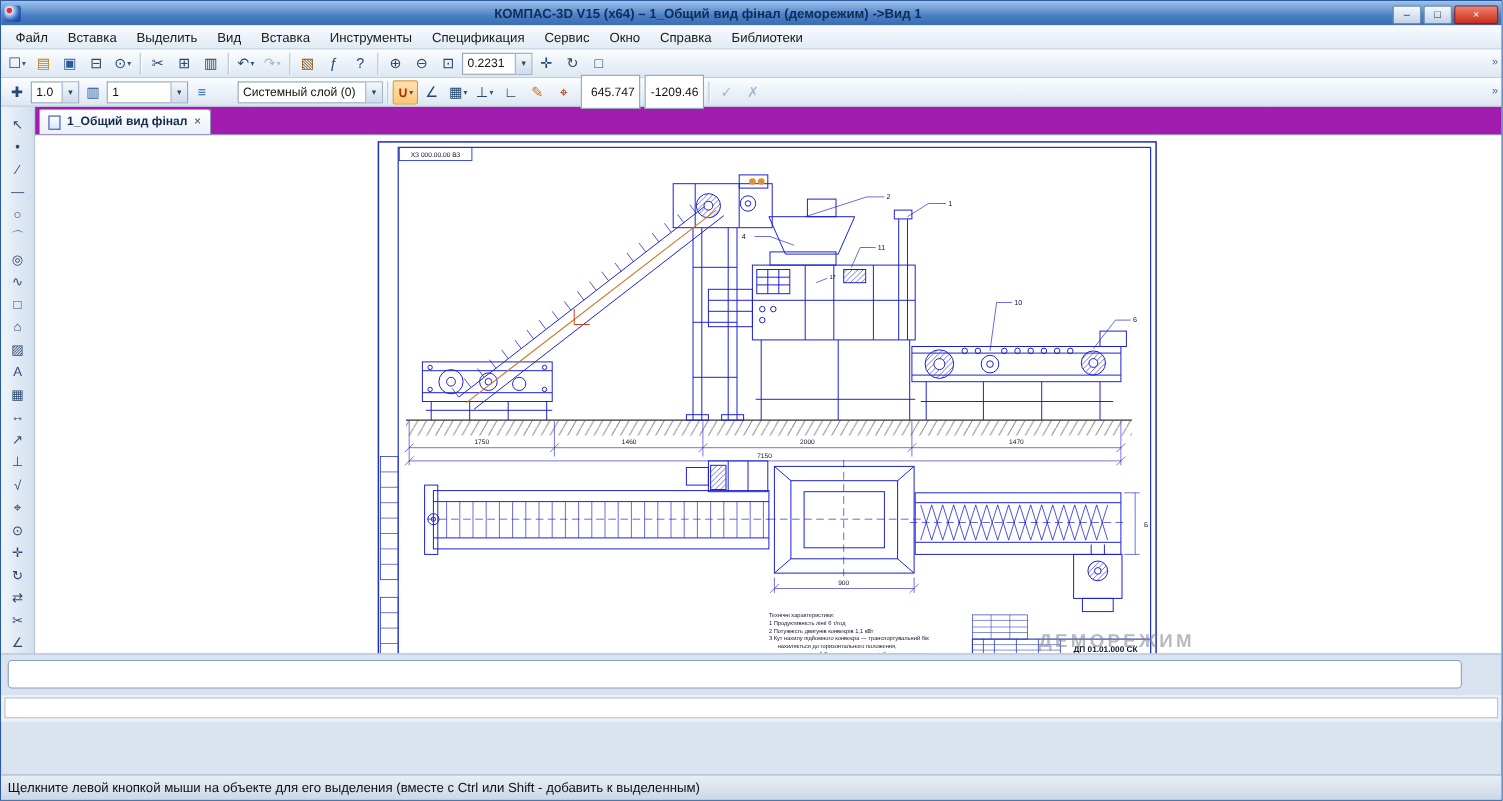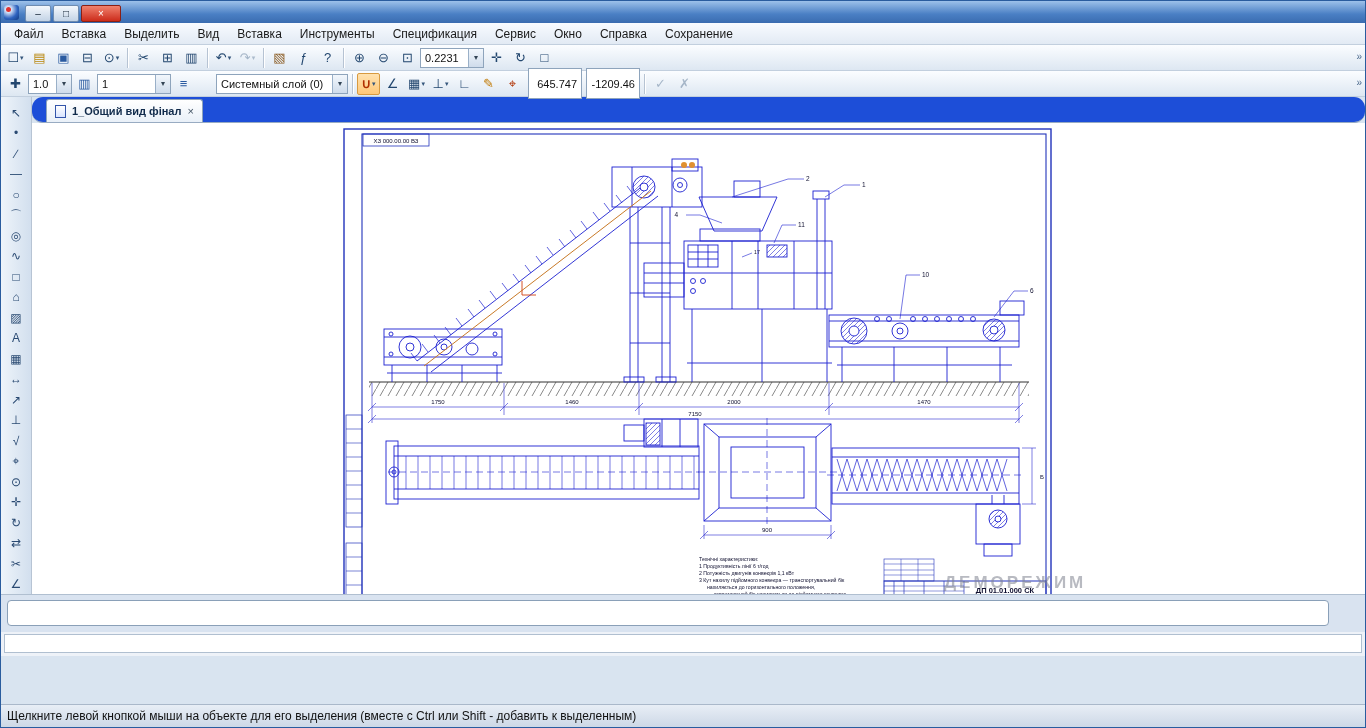--- a/index.html
+++ b/index.html
@@ -26,21 +26,21 @@
 .combo{height:20px;background:#fff;border:1px solid #8ea4bc;display:inline-flex;align-items:center;font-size:11px;padding-left:4px;color:#111;}
 .combo .cval{flex:1;white-space:nowrap;overflow:hidden;}
 .combo .arrow{width:15px;height:18px;margin-left:3px;background:linear-gradient(#f2f7fc,#cfdceb);border-left:1px solid #9ab0c8;font-size:8px;display:flex;align-items:center;justify-content:center;color:#345;}
 .coord-field{width:54px;height:31px;background:#fff;border:1px solid #8ea4bc;font-size:11px;color:#111;display:inline-flex;align-items:center;justify-content:flex-end;padding-right:4px;margin-left:3px;}
 .overflow{position:absolute;right:3px;top:6px;font-size:10px;color:#4a6document;color:#4a688c;}
 
 .main{flex:1;display:flex;min-height:0;}
 .leftbar{width:31px;background:linear-gradient(90deg,#eef4fa,#d2dfee);border-right:1px solid #b7c4d4;display:flex;flex-direction:column;align-items:center;padding-top:6px;gap:1px;flex:0 0 auto;}
 .lt-btn{width:25px;height:20px;font-size:12px;color:#2a4a72;display:flex;align-items:center;justify-content:center;border-radius:2px;}
 .rightcol{flex:1;display:flex;flex-direction:column;min-width:0;}
-.tabstrip{height:26px;background:#1d4ed8;display:flex;align-items:flex-end;padding-left:14px;border-bottom:1px solid #98abc2;flex:0 0 auto;border-radius:11px;}
+.tabstrip{height:26px;background:#a21caf;display:flex;align-items:flex-end;padding-left:3px;border-bottom:1px solid #98abc2;flex:0 0 auto;}
 .tab{height:23px;background:linear-gradient(#ffffff,#e9f0f8);border:1px solid #8ea4bc;border-bottom:none;border-radius:3px 3px 0 0;display:flex;align-items:center;padding:0 8px;font-size:11px;font-weight:bold;color:#102a4a;gap:6px;}
 .doc-icon{width:11px;height:13px;border:1px solid #3355aa;background:linear-gradient(#fff,#d9e4ff);display:inline-block;}
 .tab .close{font-weight:normal;color:#456;font-size:11px;}
 .canvas{flex:1;position:relative;background:#fff;overflow:hidden;}
 .canvas svg{position:absolute;left:0;top:0;}
 svg text{font-family:"Liberation Sans",sans-serif;fill:#101030;}
 .t5{font-size:5.2px;}  .t6{font-size:6px;}  .t65{font-size:6.5px;} .t75{font-size:7.5px;font-weight:bold;}
 
 .wm-big{position:absolute;left:912px;top:450px;font-size:17px;font-weight:bold;letter-spacing:3px;color:rgba(125,130,142,.55);white-space:nowrap;}
 .wm-small{position:absolute;left:916px;top:476px;font-size:13px;color:rgba(125,130,142,.85);white-space:nowrap;}
@@ -49,37 +49,38 @@
 .panelA .propbar{position:absolute;left:6px;right:36px;top:5px;height:26px;background:#fff;border:1px solid #8aa0b8;border-radius:4px;}
 .panelB{height:24px;background:#eef2f8;position:relative;flex:0 0 auto;}
 .panelB .msgbar{position:absolute;left:3px;right:3px;top:2px;height:19px;background:#fff;border:1px solid #b0bfd0;}
 .statusbar{height:23px;background:linear-gradient(#e8eef6,#cdd8e6);border-top:1px solid #aab8ca;font-size:12px;color:#111;display:flex;align-items:center;padding-left:6px;flex:0 0 auto;margin-top:48px;}
 </style>
 </head>
 <body>
 
 <div class="titlebar">
   <span class="app-logo"></span>
+  <span class="title">КОМПАС-3D V15 (x64) – 1_Общий вид фінал (деморежим) -&gt;Вид 1</span>
   <div>
     <button class="win-btn">–</button><button class="win-btn">□</button><button class="win-btn close">×</button>
   </div>
 </div>
 
 <div class="menubar">
   <span class="menu-item">Файл</span>
   <span class="menu-item">Вставка</span>
   <span class="menu-item">Выделить</span>
   <span class="menu-item">Вид</span>
   <span class="menu-item">Вставка</span>
   <span class="menu-item">Инструменты</span>
   <span class="menu-item">Спецификация</span>
   <span class="menu-item">Сервис</span>
   <span class="menu-item">Окно</span>
   <span class="menu-item">Справка</span>
-  <span class="menu-item">Сохранение</span>
+  <span class="menu-item">Библиотеки</span>
 </div>
 
 <div class="toolbar">
   <div class="tb-btn">
       <span>☐</span>
       <i>▾</i>
     </div>
   <div class="tb-btn">
       <span style="color:#b8860b;">▤</span>
     </div>

